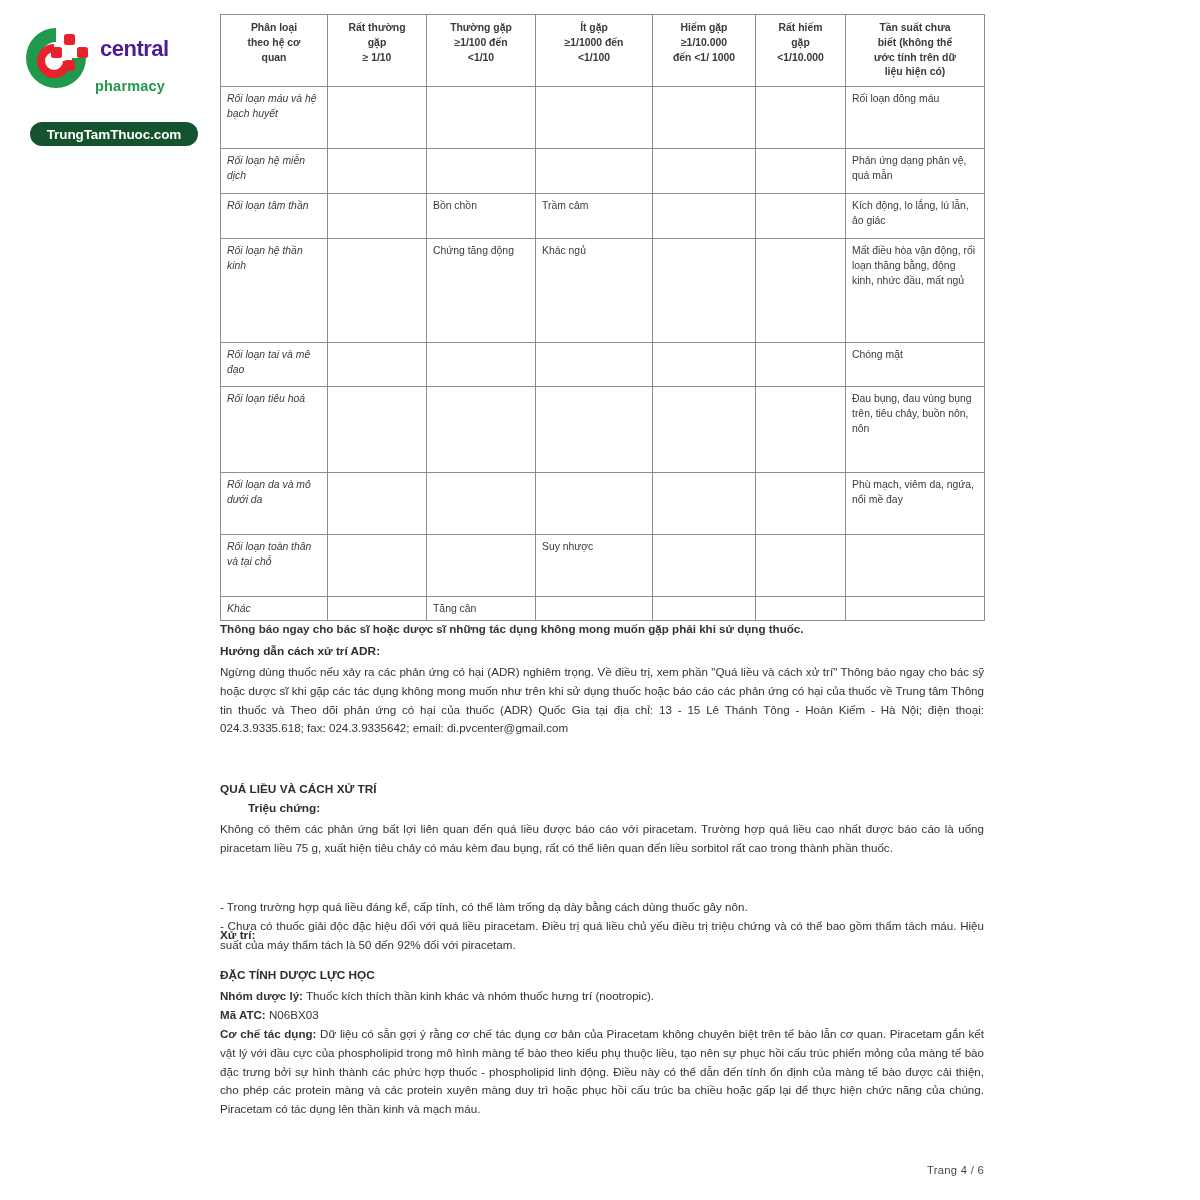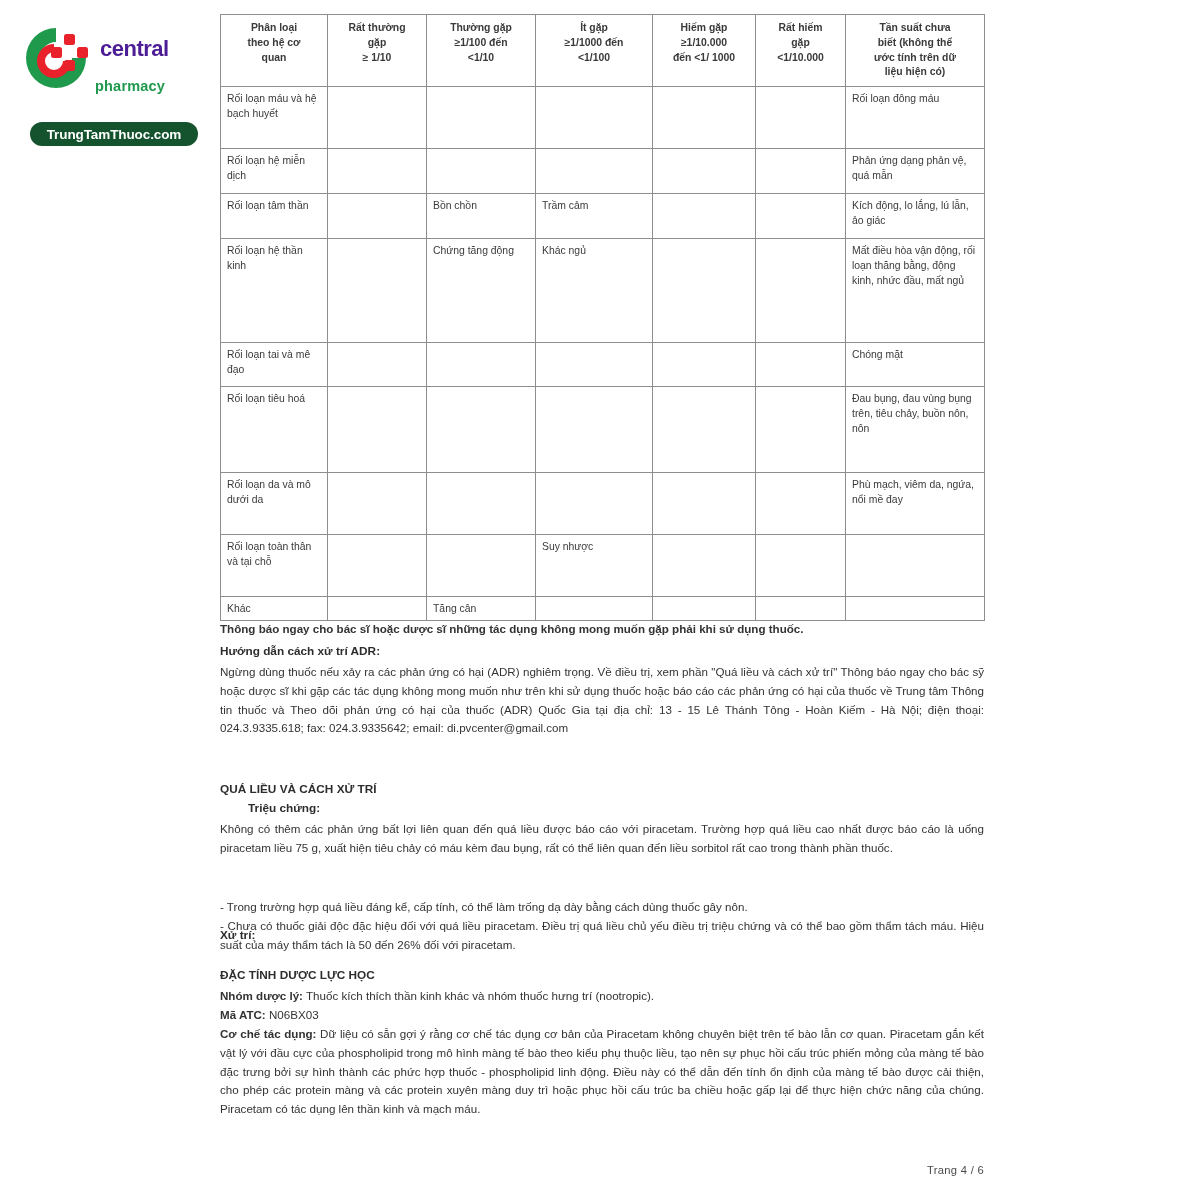--- a/index.html
+++ b/index.html
@@ -96,20 +96,21 @@
     color: #3a3a3c;
   }
   #adr-table th {
     text-align: center;
     font-weight: bold;
     font-size: 10.4px;
     padding: 6px 4px 6px 4px;
     line-height: 1.42;
   }
   #adr-table td.cat {
+    font-style: italic;
   }
   
   col.c0 { width: 107px; }
   col.c1 { width: 99px; }
   col.c2 { width: 109px; }
   col.c3 { width: 117px; }
   col.c4 { width: 103px; }
   col.c5 { width: 90px; }
   col.c6 { width: 139px; }
 
@@ -309,21 +310,21 @@
 
   <div class="heading" style="top:644px;">Hướng dẫn cách xử trí ADR:</div>
   <div class="para" style="top:663px;">Ngừng dùng thuốc nếu xảy ra các phản ứng có hại (ADR) nghiêm trọng. Về điều trị, xem phần "Quá liều và cách xử trí" Thông báo ngay cho bác sỹ hoặc dược sĩ khi gặp các tác dụng không mong muốn như trên khi sử dụng thuốc hoặc báo cáo các phản ứng có hại của thuốc về Trung tâm Thông tin thuốc và Theo dõi phản ứng có hại của thuốc (ADR) Quốc Gia tại địa chỉ: 13 - 15 Lê Thánh Tông - Hoàn Kiếm - Hà Nội; điện thoại: 024.3.9335.618; fax: 024.3.9335642; email: di.pvcenter@gmail.com</div>
 
   <div class="heading" style="top:782px;">QUÁ LIỀU VÀ CÁCH XỬ TRÍ</div>
   <div class="heading" style="top:801px;margin-left:28px;">Triệu chứng:</div>
   <div class="para" style="top:820px;">Không có thêm các phản ứng bất lợi liên quan đến quá liều được báo cáo với piracetam. Trường hợp quá liều cao nhất được báo cáo là uống piracetam liều 75 g, xuất hiện tiêu chảy có máu kèm đau bụng, rất có thể liên quan đến liều sorbitol rất cao trong thành phần thuốc.</div>
 
   <div class="heading" style="top:928px;">Xử trí:</div>
   <div class="para nojust" style="top:898px;">- Trong trường hợp quá liều đáng kể, cấp tính, có thể làm trống dạ dày bằng cách dùng thuốc gây nôn.</div>
-  <div class="para" style="top:917px;">- Chưa có thuốc giải độc đặc hiệu đối với quá liều piracetam. Điều trị quá liều chủ yếu điều trị triệu chứng và có thể bao gồm thẩm tách máu. Hiệu suất của máy thẩm tách là 50 đến 26% đối với piracetam.</div>
+  <div class="para" style="top:917px;">- Chưa có thuốc giải độc đặc hiệu đối với quá liều piracetam. Điều trị quá liều chủ yếu điều trị triệu chứng và có thể bao gồm thẩm tách máu. Hiệu suất của máy thẩm tách là 50 đến 92% đối với piracetam.</div>
 
   <div class="heading" style="top:968px;">ĐẶC TÍNH DƯỢC LỰC HỌC</div>
 
   <div class="para nojust" style="top:987px;">
     <span class="lead">Nhóm dược lý:</span>
     <span>Thuốc kích thích thần kinh khác và nhóm thuốc hưng trí (nootropic).</span>
   </div>
 
   <div class="para nojust" style="top:1006px;">
     <span class="lead">Mã ATC:</span>

